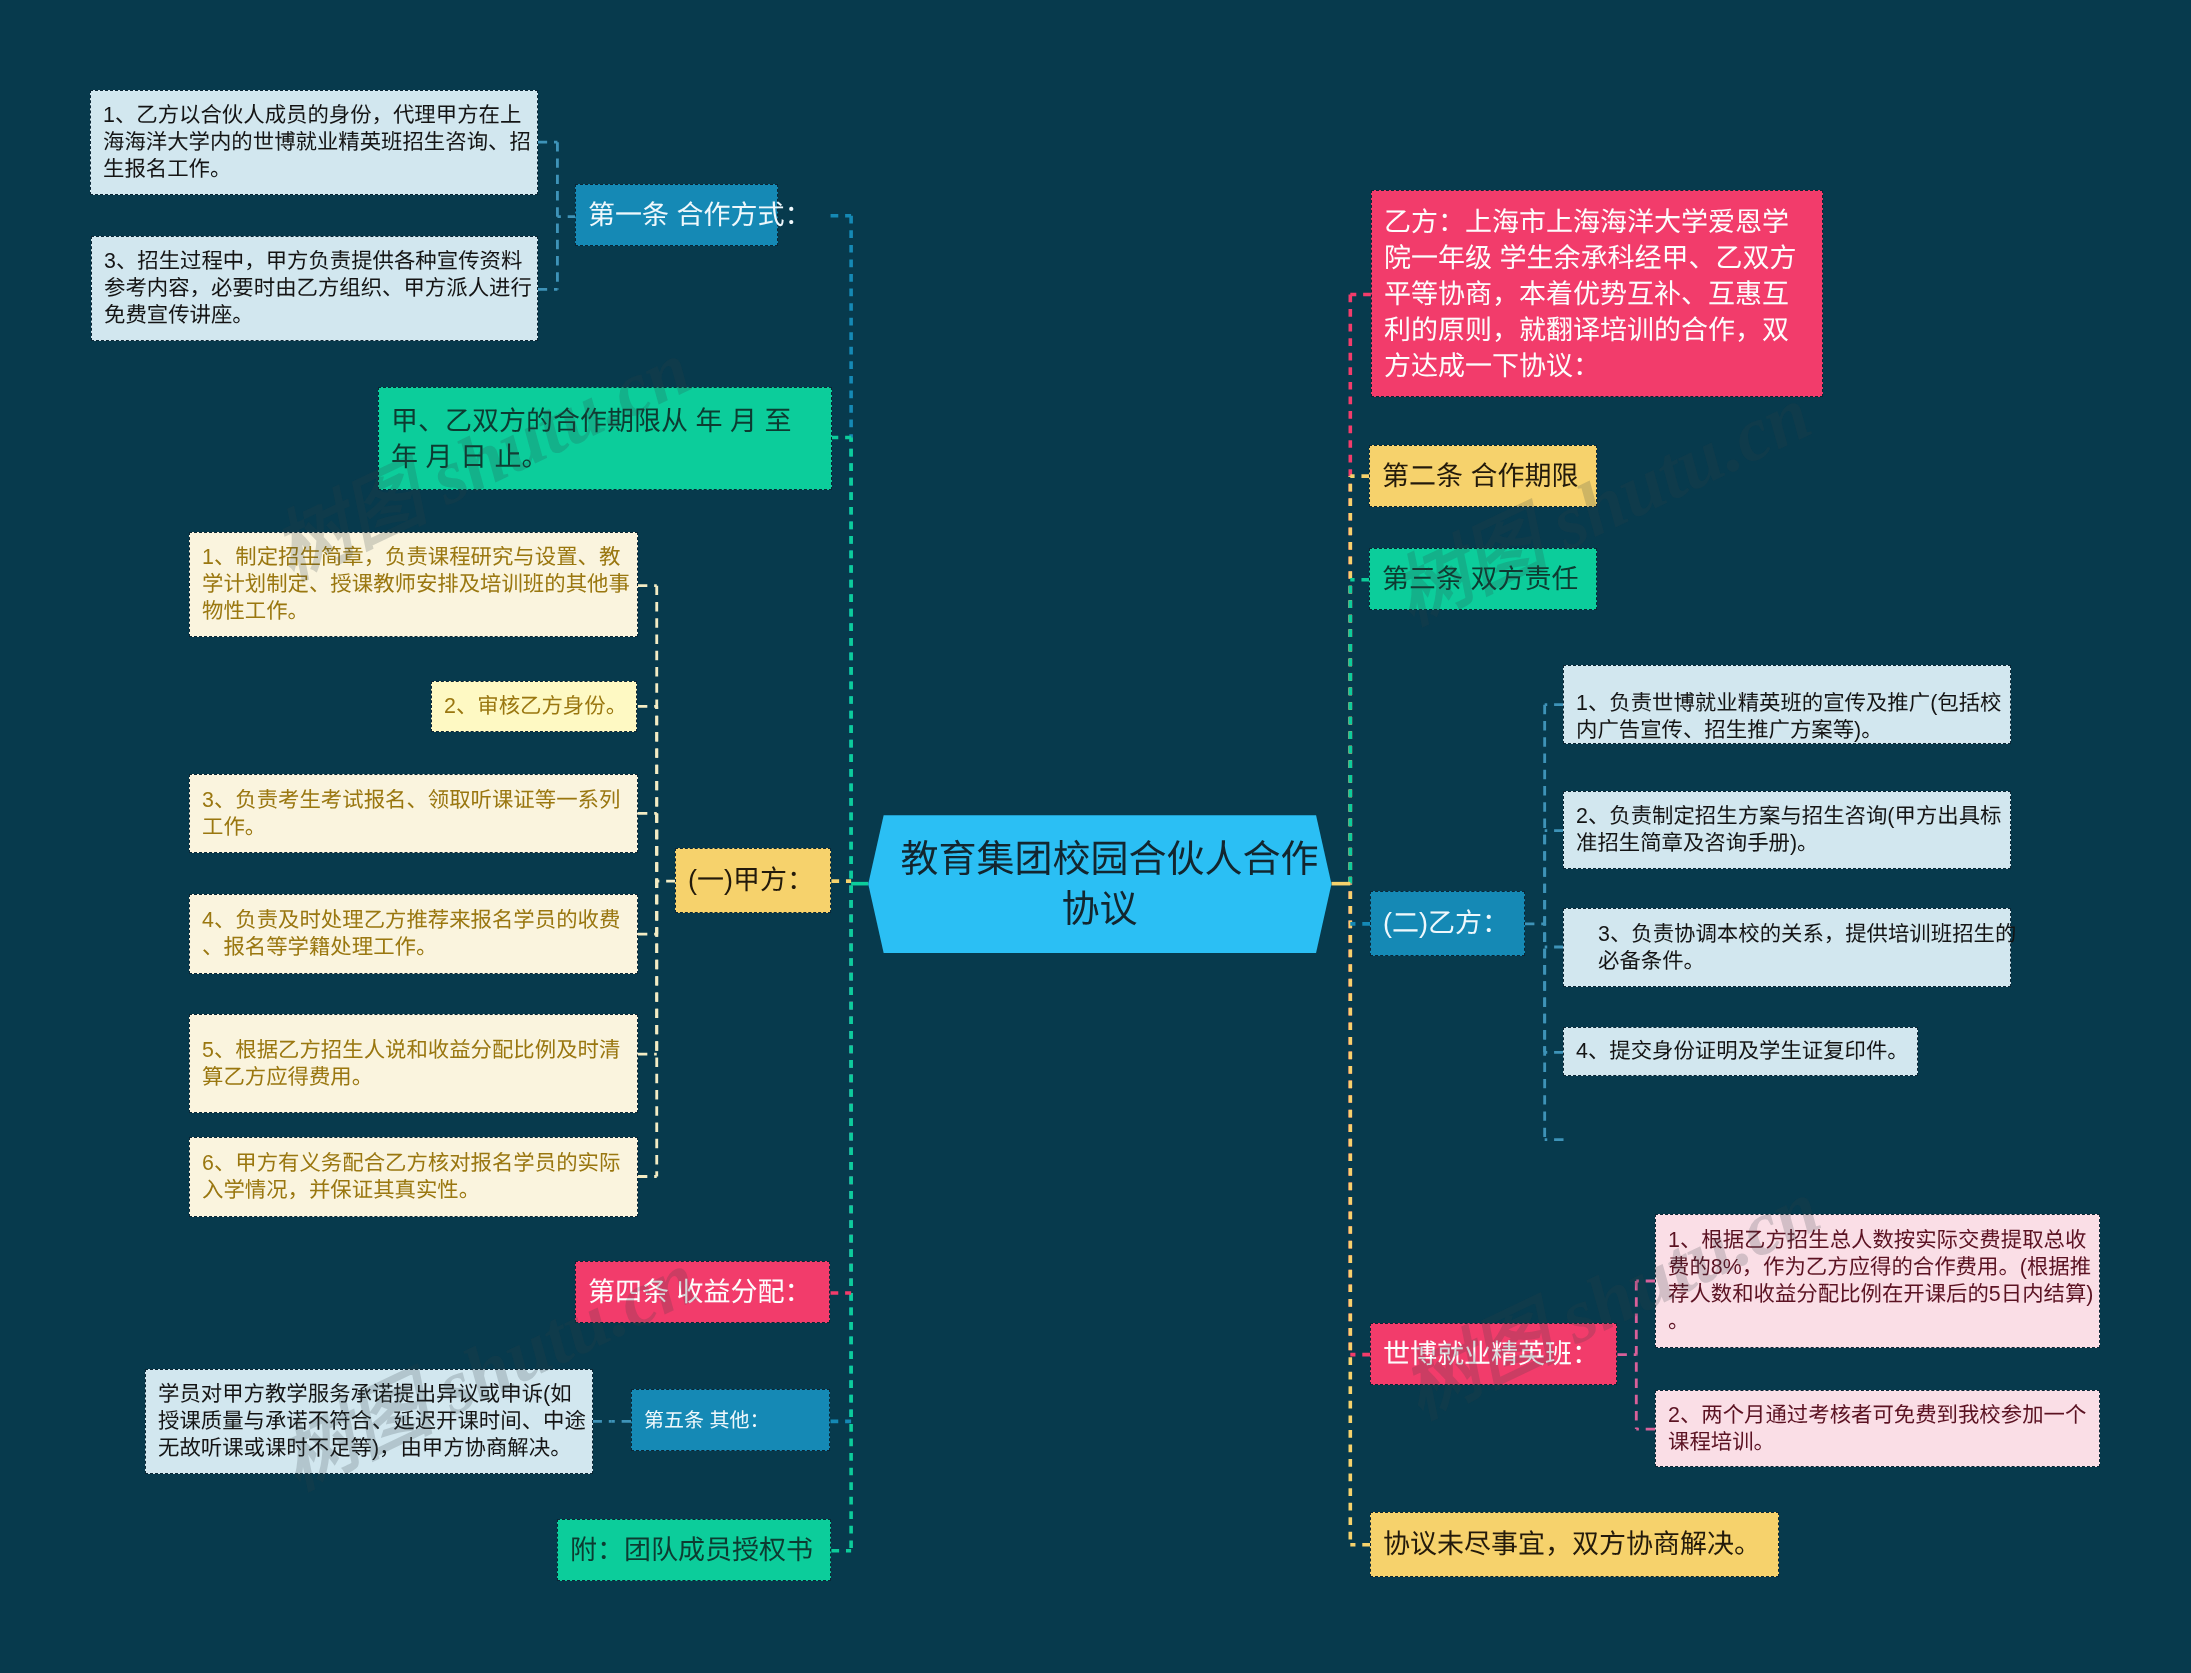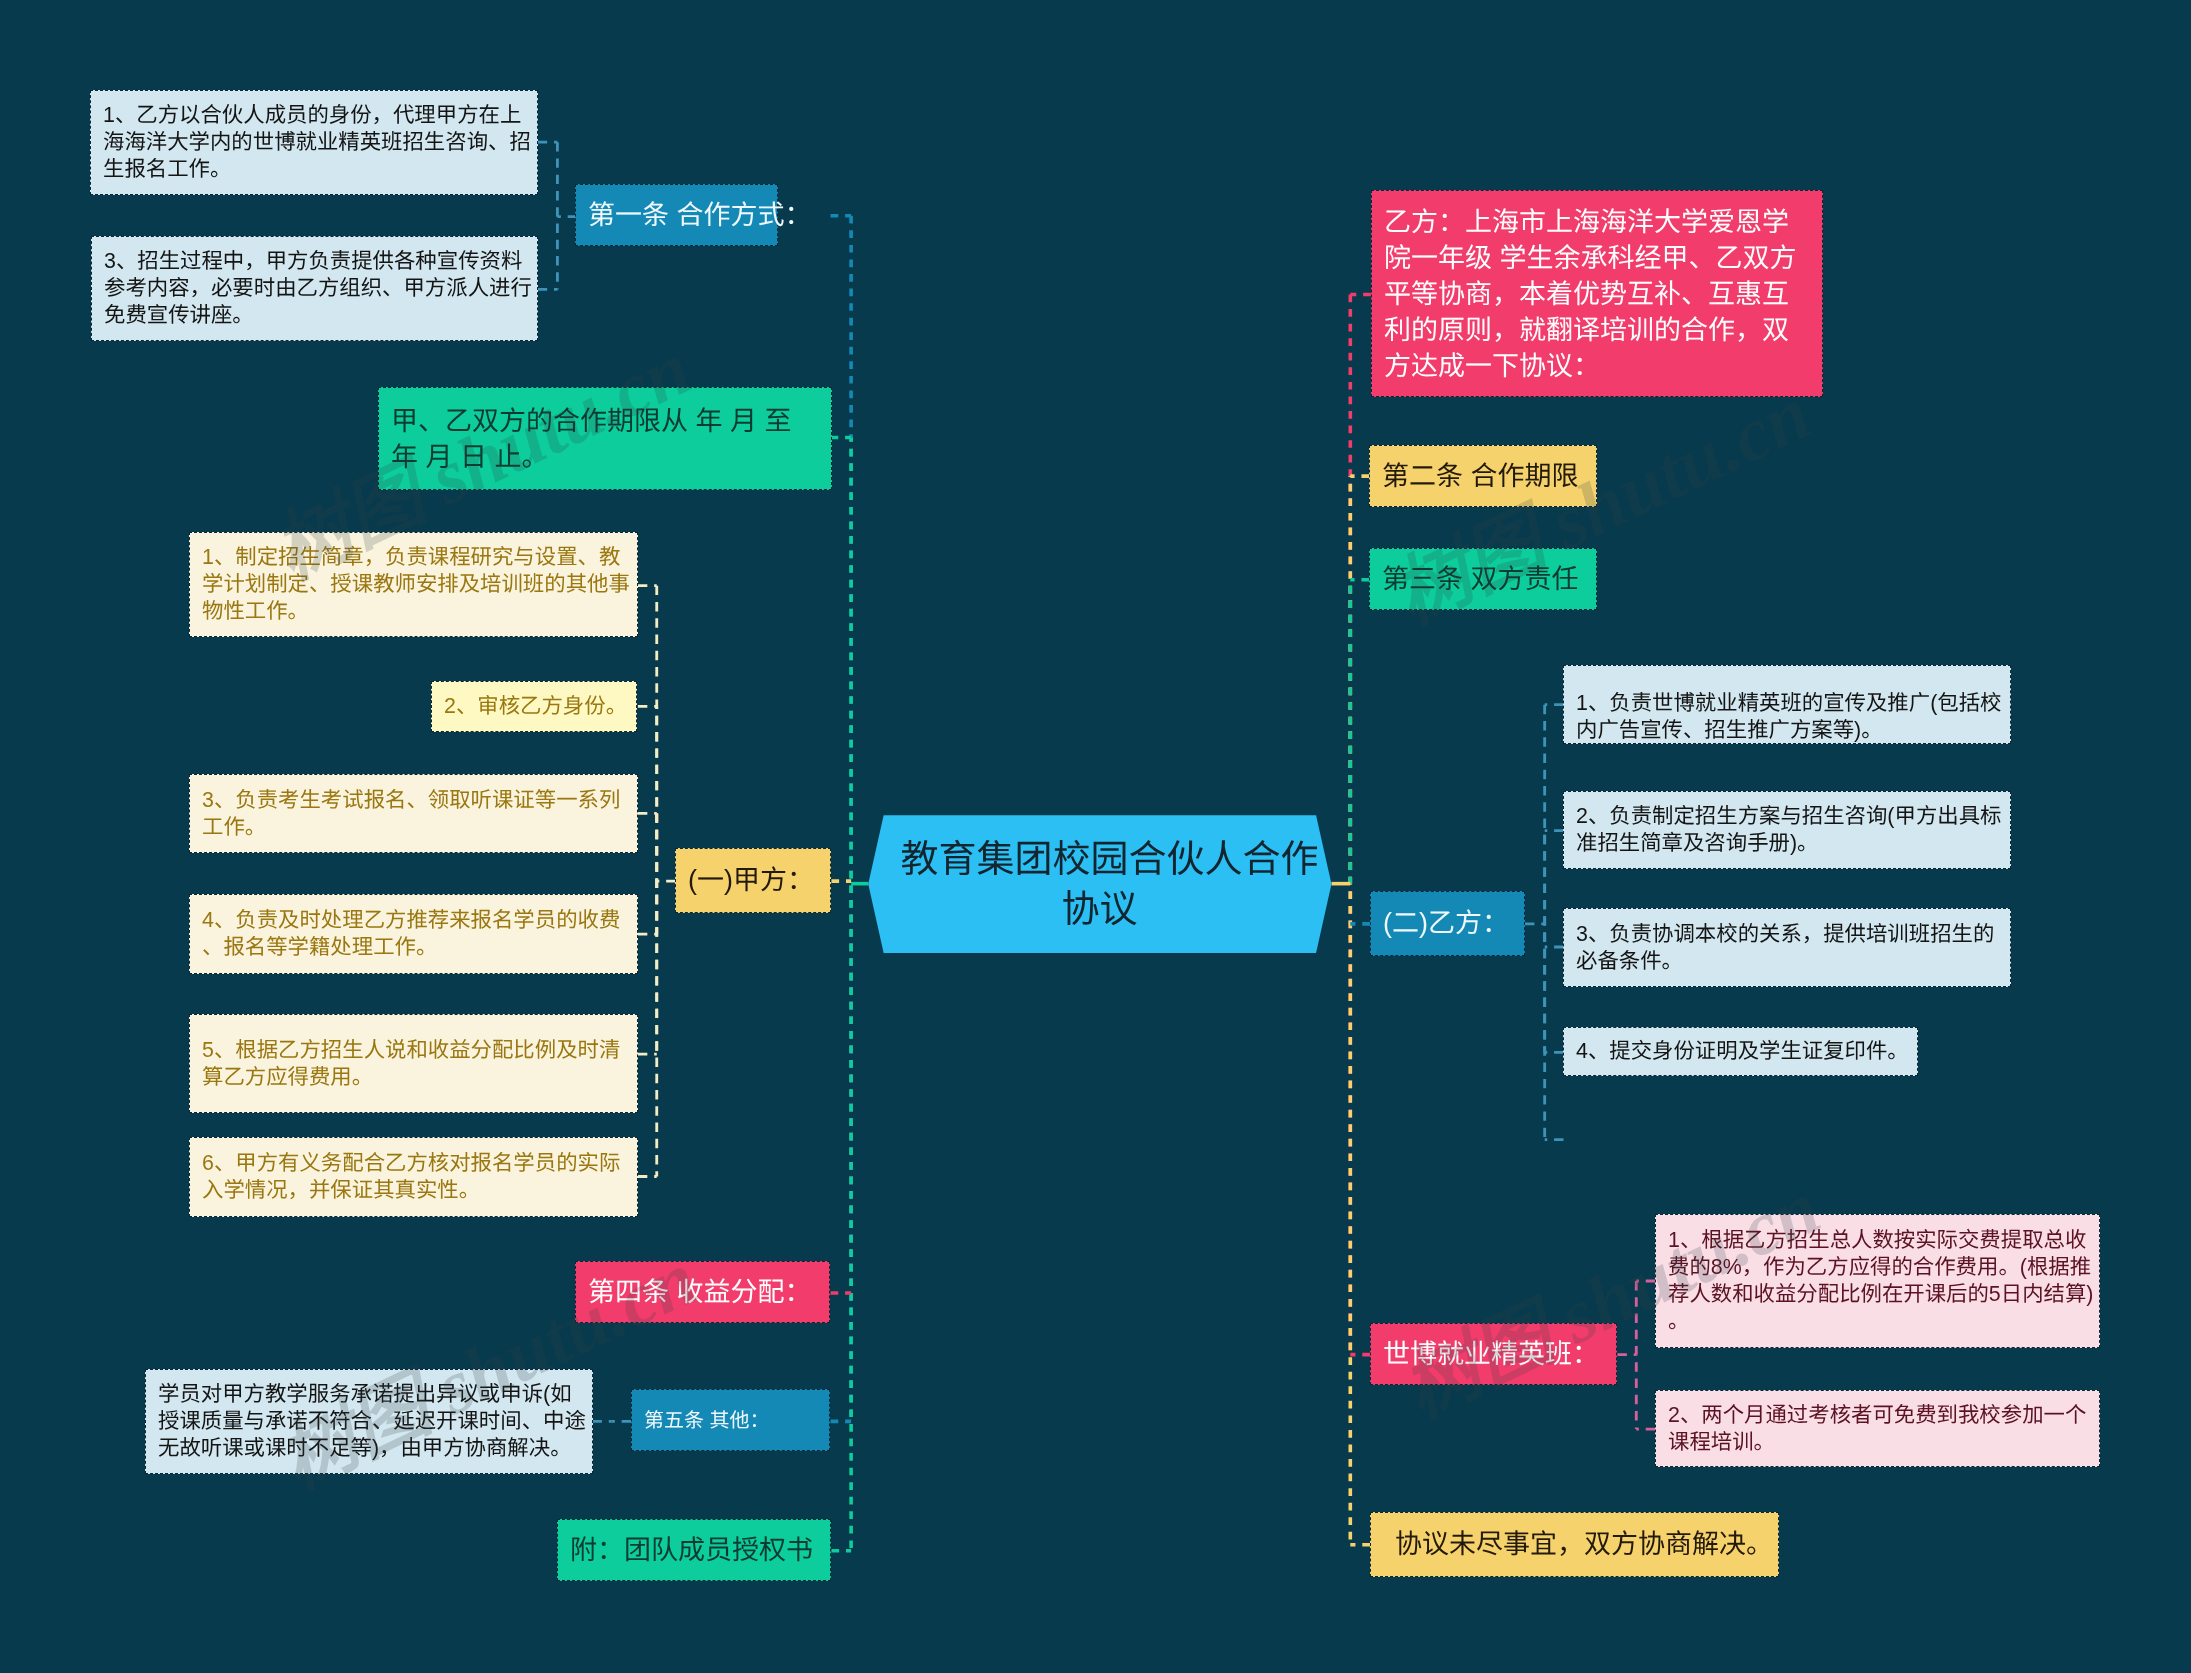--- a/index.html
+++ b/index.html
@@ -169,40 +169,40 @@
     </div>
     <div class="node" style="left: 1563px; top: 665px; width: 448px; height: 79px; background: rgb(210, 231, 239);">
       <span class="tx" style="color: rgb(20, 20, 20); font-size: 21.4px; line-height: 27px; margin-top: 24px;">1、负责世博就业精英班的宣传及推广(包括校
 内广告宣传、招生推广方案等)。</span>
     </div>
     <div class="node" style="left: 1563px; top: 791px; width: 448px; height: 78px; background: rgb(210, 231, 239);">
       <span class="tx" style="color: rgb(20, 20, 20); font-size: 21.4px; line-height: 27px;">2、负责制定招生方案与招生咨询(甲方出具标
 准招生简章及咨询手册)。</span>
     </div>
     <div class="node" style="left: 1563px; top: 908px; width: 448px; height: 79px; background: rgb(210, 231, 239);">
-      <span class="tx" style="color: rgb(20, 20, 20); font-size: 21.4px; line-height: 27px;">3、负责协调本校的关系，提供培训班招生的
+      <span class="tx" style="color: rgb(20, 20, 20); font-size: 21.4px; line-height: 27px; margin-left: 22px;">3、负责协调本校的关系，提供培训班招生的
 必备条件。</span>
     </div>
     <div class="node" style="left: 1563px; top: 1027px; width: 355px; height: 49px; background: rgb(210, 231, 239);">
       <span class="tx" style="color: rgb(20, 20, 20); font-size: 21.4px; line-height: 49px;">4、提交身份证明及学生证复印件。</span>
     </div>
     <div class="node" style="left: 1370px; top: 1323px; width: 247px; height: 62px; background: rgb(242, 60, 107);">
       <span class="tx" style="color: rgb(253, 253, 253); font-size: 27px; line-height: 62px;">世博就业精英班：</span>
     </div>
     <div class="node" style="left: 1655px; top: 1214px; width: 445px; height: 134px; background: rgb(250, 222, 230);">
       <span class="tx" style="color: rgb(91, 18, 34); font-size: 21.4px; line-height: 27px;">1、根据乙方招生总人数按实际交费提取总收
 费的8%，作为乙方应得的合作费用。(根据推
 荐人数和收益分配比例在开课后的5日内结算)
 。</span>
     </div>
     <div class="node" style="left: 1655px; top: 1390px; width: 445px; height: 77px; background: rgb(250, 222, 230);">
       <span class="tx" style="color: rgb(91, 18, 34); font-size: 21.4px; line-height: 27px;">2、两个月通过考核者可免费到我校参加一个
 课程培训。</span>
     </div>
     <div class="node" style="left: 1370px; top: 1512px; width: 409px; height: 65px; background: rgb(246, 210, 108);">
-      <span class="tx" style="color: rgb(35, 26, 11); font-size: 27px; line-height: 65px; margin-left: 12px;">协议未尽事宜，双方协商解决。</span>
+      <span class="tx" style="color: rgb(35, 26, 11); font-size: 27px; line-height: 65px;">协议未尽事宜，双方协商解决。</span>
     </div>
     <div class="rootnode" style="left: 868px; top: 815px; width: 463px; height: 138px;">
       <span class="tx" style="color: rgb(19, 38, 47); font-size: 38px; line-height: 50px;">教育集团校园合伙人合作
 协议</span>
     </div>
   </div>
 
 
 </body></html>

